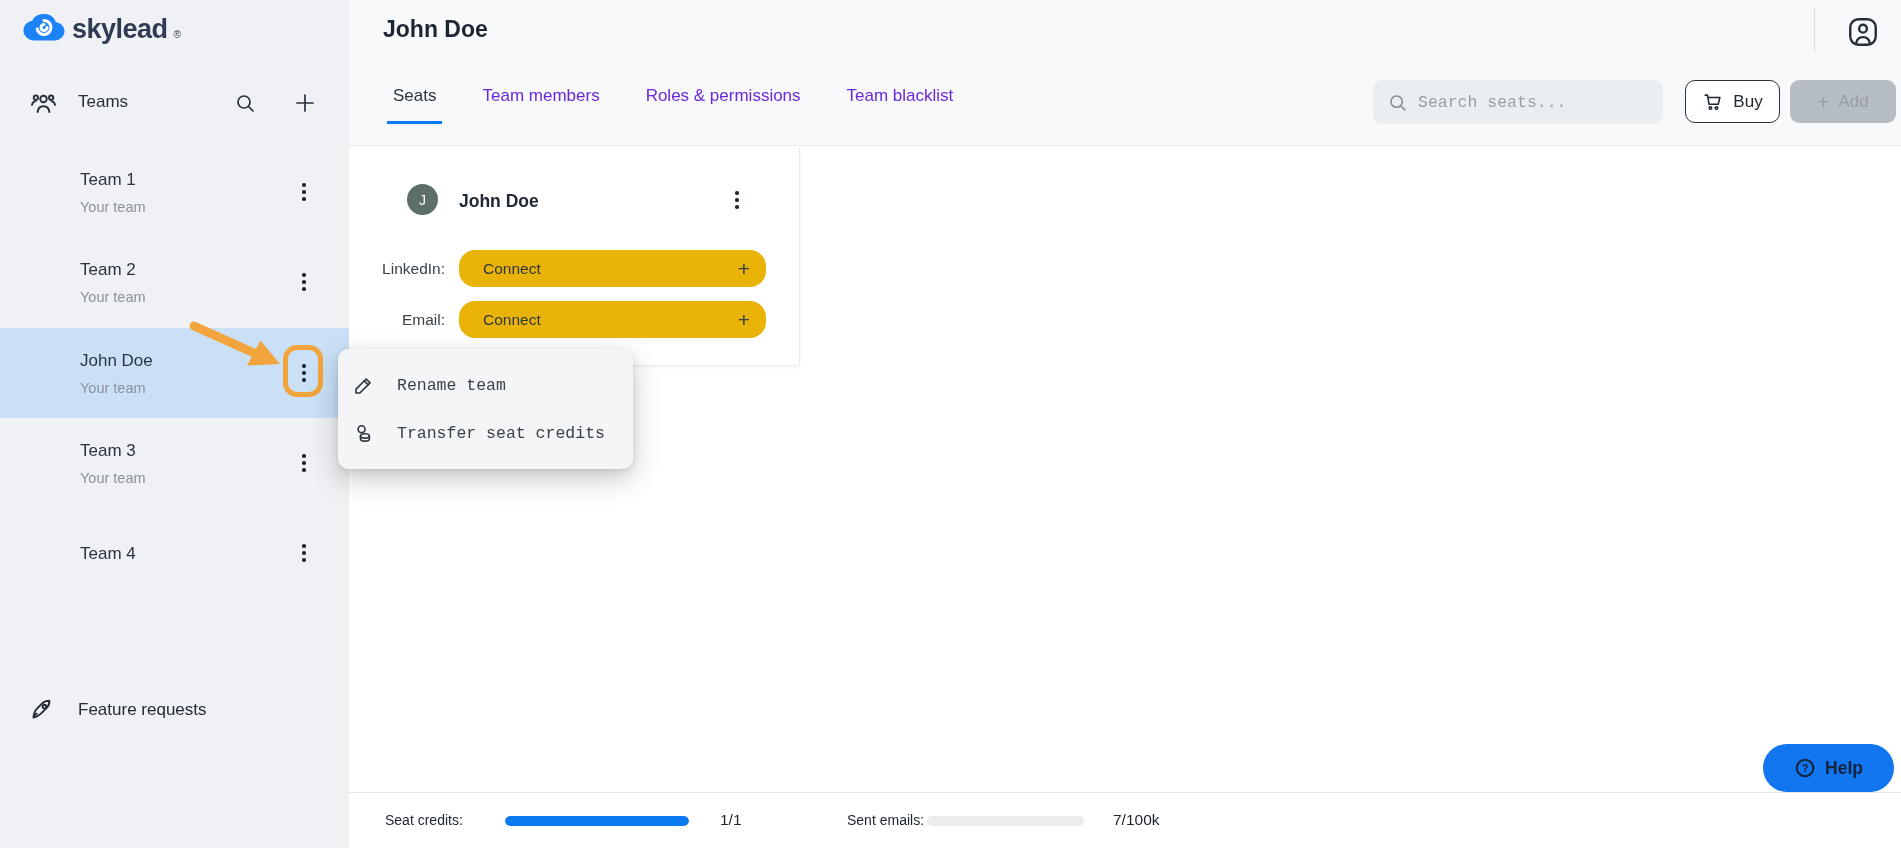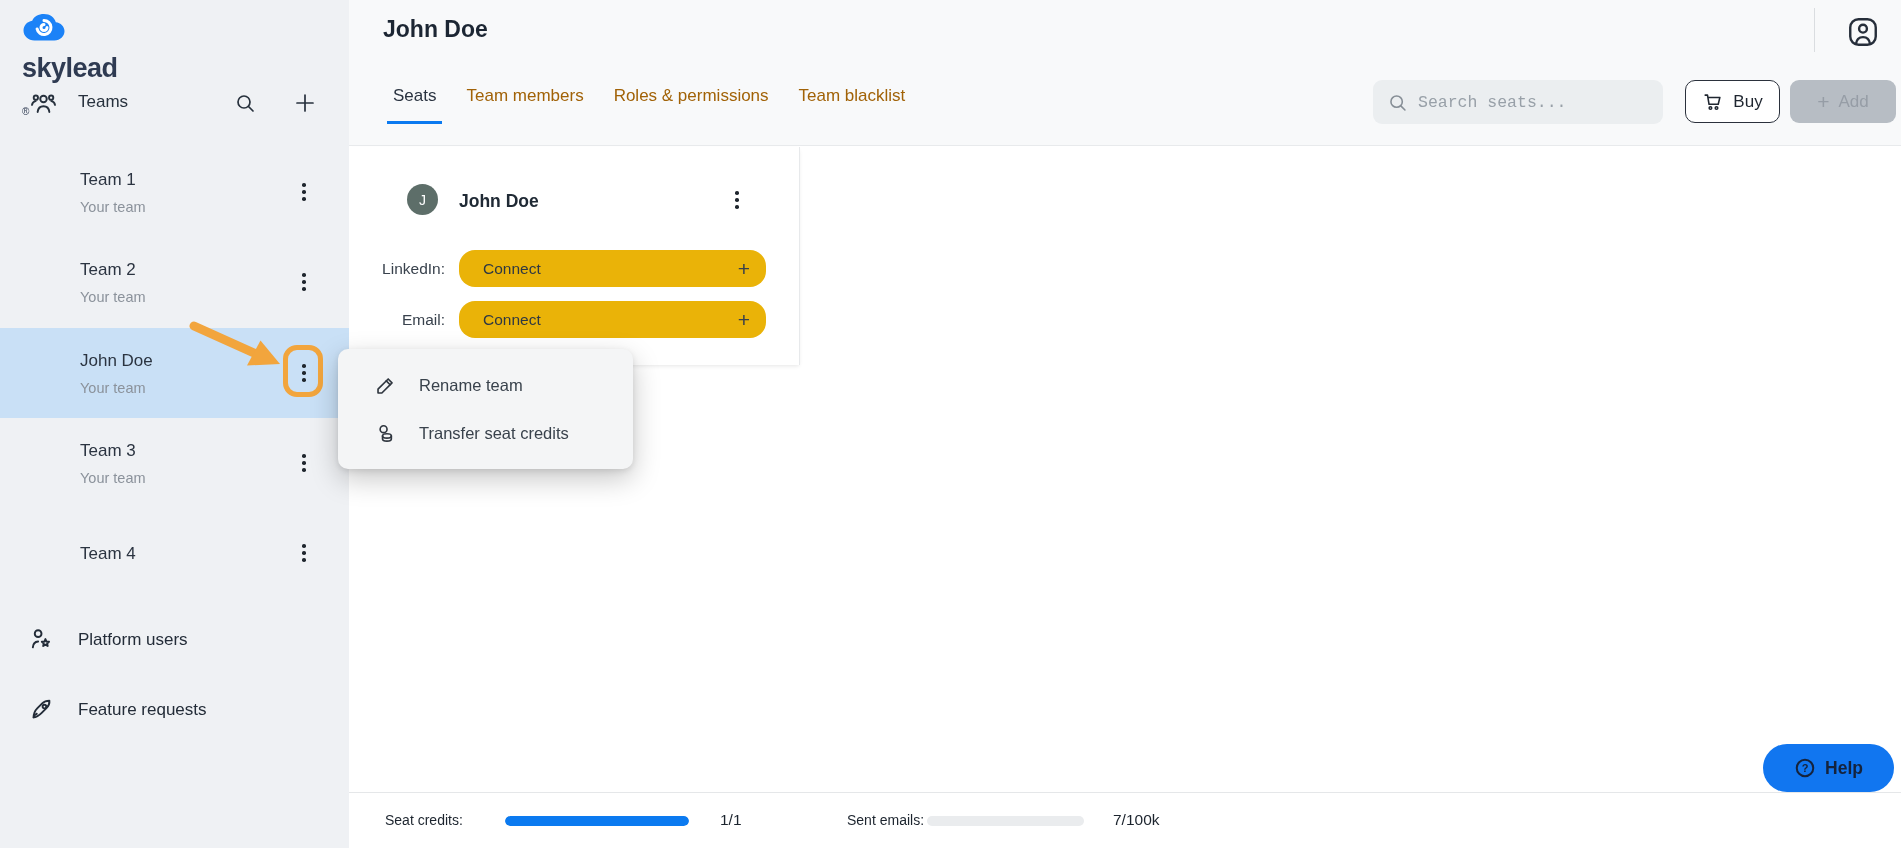--- a/index.html
+++ b/index.html
@@ -2,21 +2,21 @@
 <html><head>
 <meta charset="utf-8">
 <style>
   * { margin:0; padding:0; box-sizing:border-box; }
   html,body { width:1901px; height:848px; overflow:hidden; }
   body { font-family:"Liberation Sans", sans-serif; background:#fff; position:relative; color:#2b3441; }
   svg { display:block; }
 
   
   .sidebar { position:absolute; left:0; top:0; width:349px; height:848px; background:#eff1f4; z-index:5; }
-  .logo-row { position:absolute; left:22px; top:13px; display:flex; align-items:flex-start; gap:6px;flex-direction:column; }
+  .logo-row { position:absolute; left:22px; top:13px; display:flex; align-items:flex-start; gap:6px; }
   .logo-text { font-size:27px; font-weight:800; color:#2f3b52; letter-spacing:-0.5px; line-height:32px; }
   .logo-reg { font-size:10px; color:#2f3b52; margin-top:16px; }
   .teams-row { position:absolute; left:0; top:80px; width:349px; height:48px; }
   .teams-row .t-icon { position:absolute; left:30px; top:10px; }
   .teams-row .t-label { position:absolute; left:78px; top:12px; font-size:17px; font-weight:500; color:#27313d; }
   .icon-btn { background:none; border:none; cursor:pointer; padding:0; display:flex; align-items:center; justify-content:center; }
   .teams-search { position:absolute; left:231px; top:9px; width:28px; height:28px; }
   .teams-add { position:absolute; left:291px; top:9px; width:28px; height:28px; }
 
   .team-item { position:absolute; left:0; width:349px; height:90px; cursor:pointer; }
@@ -27,22 +27,22 @@
   .kebab { position:absolute; left:288px; top:27px; width:32px; height:36px; display:flex; flex-direction:column; align-items:center; justify-content:center; gap:3.5px; background:none; border:none; cursor:pointer; }
   .kebab i { width:3.6px; height:3.6px; border-radius:50%; background:#1f262e; }
 
   .side-link { position:absolute; left:0; width:349px; height:56px; cursor:pointer; }
   .side-link .s-icon { position:absolute; left:28px; top:14px; }
   .side-link .s-label { position:absolute; left:78px; top:18px; font-size:17px; color:#232c38; }
 
   
   .topbar { position:absolute; left:349px; top:0; width:1552px; height:146px; background:#f8f9fa; border-bottom:1px solid #e8eaec; z-index:2; }
   .page-title { position:absolute; left:34px; top:16px; font-size:23px; font-weight:700; color:#1c2633; }
-  .tabs { position:absolute; left:38px; top:86px; display:flex; gap:18px; }
-  .tab { font-size:17px; color:#a16207; padding:0 6px 15px 6px; background:none; border:none; cursor:pointer; border-bottom:3px solid transparent; }
+  .tabs { position:absolute; left:38px; top:86px; display:flex; gap:34px; }
+  .tab { font-size:17px; color:#6d28d9; padding:0 6px 15px 6px; background:none; border:none; cursor:pointer; border-bottom:3px solid transparent; }
   .tab.active { color:#2a3340; border-bottom-color:#0b7af0; }
   .search-box { position:absolute; left:1024px; top:80px; width:290px; height:44px; background:#ebeef0; border-radius:9px; display:flex; align-items:center; padding-left:14px; gap:10px; }
   .search-box input { border:none; background:transparent; outline:none; font-size:16.5px; color:#30363d; width:230px; font-family:Liberation Mono, monospace; }
   .search-box input::placeholder { color:#98a0a8; }
   .btn-buy { position:absolute; left:1336px; top:80px; width:95px; height:43px; border:1.5px solid #2b313c; border-radius:10px; background:#fff; display:flex; align-items:center; justify-content:center; gap:9px; font-size:17px; color:#1f2630; cursor:pointer; font-family:"Liberation Sans",sans-serif; }
   .btn-add { position:absolute; left:1441px; top:80px; width:106px; height:43px; border:none; border-radius:9px; background:#b7bdc4; display:flex; align-items:center; justify-content:center; gap:9px; font-size:17px; color:#969da6; cursor:default; font-family:"Liberation Sans",sans-serif; }
   .btn-add .plus-glyph { font-size:21px; line-height:1; color:#969da6; }
   .top-divider { position:absolute; left:1465px; top:8px; width:1px; height:44px; background:#dadde0; }
   .account-btn { position:absolute; left:1496px; top:12px; width:40px; height:40px; background:none; border:none; cursor:pointer; }
 
@@ -52,21 +52,21 @@
   .seat-name { position:absolute; left:110px; top:44px; font-size:17.5px; font-weight:600; color:#202a35; }
   .card-kebab { left:372px; top:37px; position:absolute; width:32px; height:32px; }
   .row-label { position:absolute; left:0; width:96px; font-size:15.5px; color:#39424d; text-align:right; line-height:37px; }
   .connect-pill { position:absolute; left:110px; width:307px; height:37px; background:#eab308; border-radius:16px; display:flex; align-items:center; padding-left:24px; font-size:15.5px; color:#2f3842; cursor:pointer; }
   .connect-pill .plus-glyph { position:absolute; right:16px; font-size:21px; color:#3a414b; font-weight:400; }
   .r1l { top:103px; } .r1p { top:103px; }
   .r2l { top:154px; } .r2p { top:154px; }
 
   
   .ctx-menu { position:absolute; left:338px; top:349px; width:295px; background:#f4f5f6; border-radius:10px; box-shadow:0 10px 28px rgba(0,0,0,.22), 0 2px 6px rgba(0,0,0,.10); padding:12px 0; z-index:20; }
-  .ctx-item { display:flex; align-items:center; gap:22px; height:48px; padding-left:36px; font-size:16.5px; color:#39424c; cursor:pointer; background:none; border:none; width:100%; font-family:Liberation Sans, sans-serif; }
+  .ctx-item { display:flex; align-items:center; gap:22px; height:48px; padding-left:14px; font-size:16.5px; color:#39424c; cursor:pointer; background:none; border:none; width:100%; font-family:Liberation Mono, monospace; }
   .ctx-item.danger { color:#e25050; }
 
   
   .orange-ring { position:absolute; left:283px; top:345px; width:40px; height:52px; border:5px solid #f2a53d; border-radius:14px; z-index:15; pointer-events:none; }
   .arrow-svg { position:absolute; left:188px; top:318px; z-index:15; pointer-events:none; }
 
   
   .footer { position:absolute; left:349px; top:792px; width:1552px; height:56px; background:#fff; border-top:1px solid #e5e7e9; z-index:4; }
   .footer .f-label { position:absolute; top:0; line-height:54px; font-size:14px; color:#1c242e; }
   .footer .f-val { position:absolute; top:0; line-height:54px; font-size:15.5px; color:#1c242e; }
@@ -163,30 +163,20 @@
   </div>
   <div class="team-item single" style="top:508px">
     <div class="team-name">Team 4</div>
     <button class="kebab">
         <i></i>
         <i></i>
         <i></i>
       </button>
   </div>
 
-  <div class="side-link" style="top:612px">
-    <span class="s-icon">
-      <svg width="27" height="27" viewBox="0 0 24 24" fill="none" stroke="#232c38" stroke-width="1.7" stroke-linecap="round" stroke-linejoin="round">
-        <circle cx="9" cy="6.8" r="3"></circle>
-        <path d="M4.3 19c.2-3.3 2-5 4.7-5.2"></path>
-        <polygon points="15.5,11.6 16.4,13.8 18.7,14 17,15.5 17.5,17.8 15.5,16.6 13.5,17.8 14,15.5 12.3,14 14.6,13.8"></polygon>
-      </svg>
-    </span>
-    <span class="s-label">Platform users</span>
-  </div>
   <div class="side-link" style="top:682px">
     <span class="s-icon">
       <svg width="27" height="27" viewBox="0 0 24 24" fill="none" stroke="#232c38" stroke-width="1.7" stroke-linecap="round" stroke-linejoin="round">
         <path d="M5 19c0-3.5 1.2-6 3.4-8.2l4.2-4.2c2-2 4.6-2.4 6.4-2.4.2 1.8-.4 4.4-2.4 6.4l-4.2 4.2C10.2 17 7.5 19 5 19z"></path>
         <circle cx="14.6" cy="9.4" r="1.6"></circle>
         <path d="M5 19c.5-1.8 1.3-2.7 2.8-3.2"></path>
       </svg>
     </span>
     <span class="s-label">Feature requests</span>
   </div>

